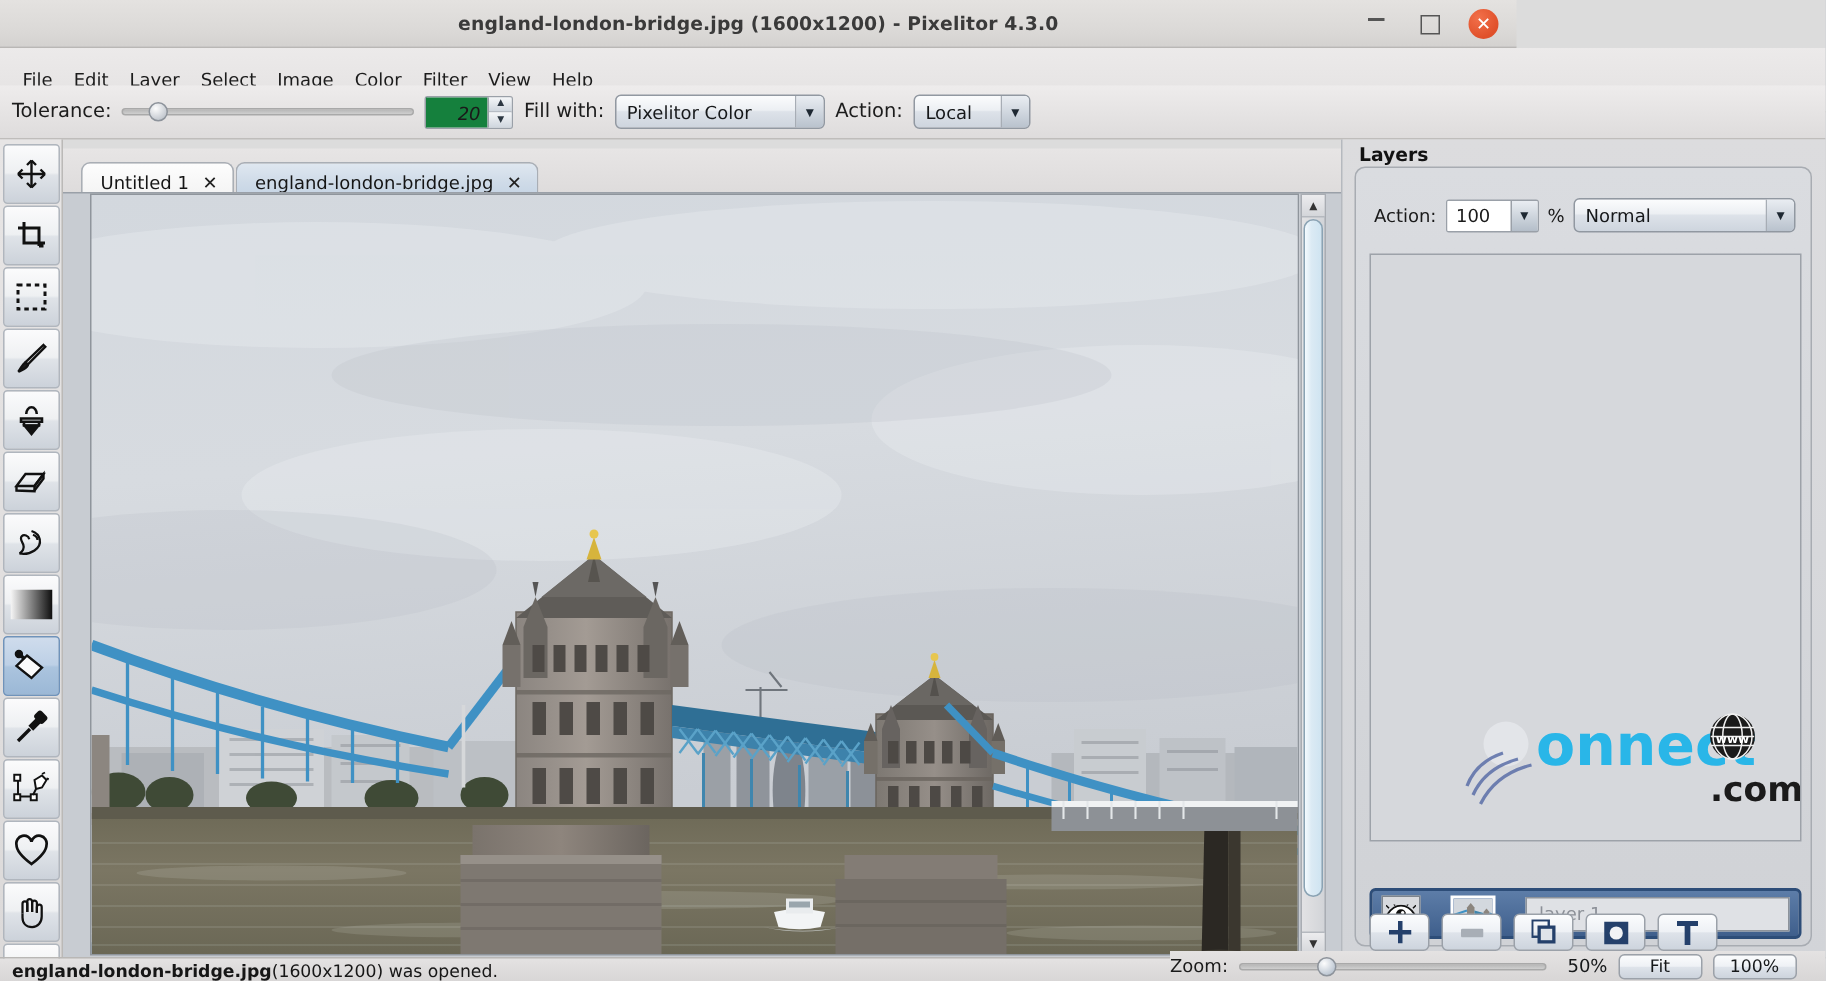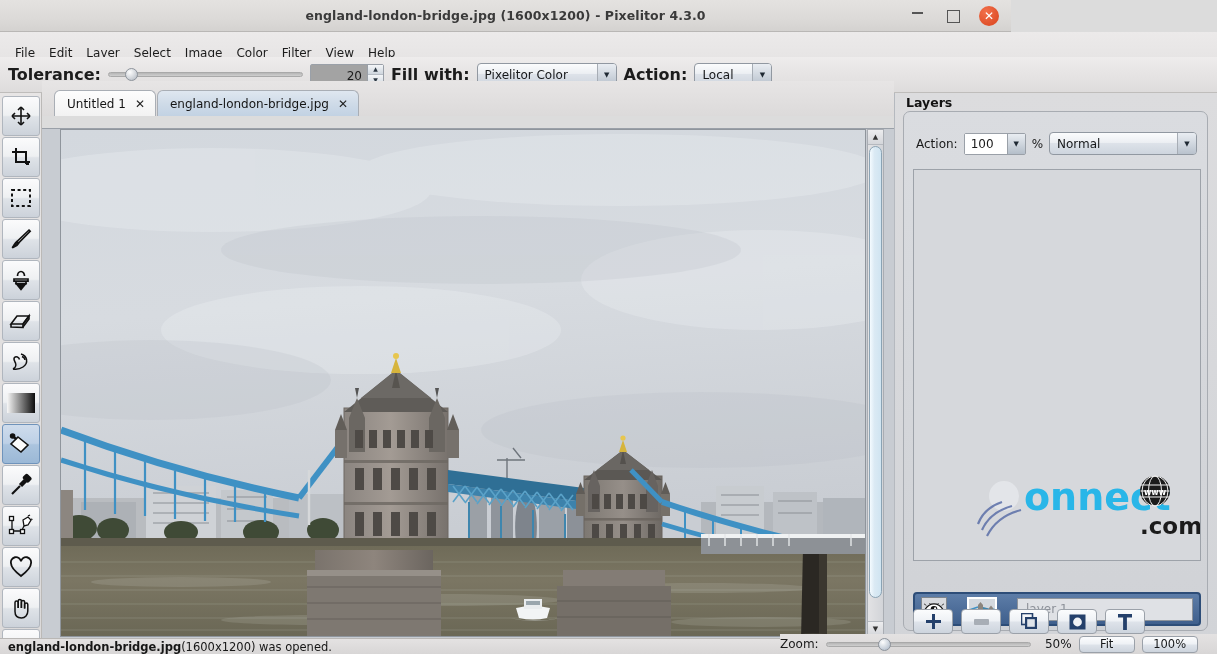--- a/index.html
+++ b/index.html
@@ -56,41 +56,41 @@
   }
   .menu-item .acc { text-decoration: underline; }
 
   
   .optionsbar {
     position: absolute; left: 0; top: 57px; width: 1217px; height: 36px;
     background: linear-gradient(to bottom, #eeecec 0%, #e6e4e4 50%, #dedcdc 100%);
     border-bottom: 1px solid #bfbdbb;
     display: flex; align-items: center; padding-left: 8px; gap: 7px;
   }
-  .opt-label { font-size: 16px; color: #1c1c1c; white-space: nowrap; font-weight: bold; }
+  .opt-label { font-size: 13px; color: #1c1c1c; white-space: nowrap; }
   .slider {
     position: relative; width: 195px; height: 18px; display: flex; align-items: center;
   }
   .slider .track {
     position: absolute; left: 0; right: 0; height: 5px; border-radius: 3px;
     background: linear-gradient(to bottom, #b6b6b6, #cfcfcf);
     border: 1px solid #a9a9a9;
   }
   .slider .knob {
     position: absolute; width: 13px; height: 13px; border-radius: 50%;
     background: radial-gradient(circle at 35% 30%, #fdfdfd, #c3c8cf 75%);
     border: 1px solid #8d939b;
   }
   .spinner {
     display: flex; align-items: stretch; height: 22px;
     border: 1px solid #9aa0a8; background: #fff; border-radius: 2px;
   }
   .spinner .val {
-    width: 56px; text-align: right; padding: 2px 5px 0 0; font-size: 12px;
-    display: flex; align-items: center; justify-content: flex-end; background: #a3a3a3;
+    width: 41px; text-align: right; padding: 2px 5px 0 0; font-size: 12px;
+    display: flex; align-items: center; justify-content: flex-end; background: #15803d; font-style: italic;
   }
   .spinner .arrows {
     width: 16px; display: flex; flex-direction: column;
     border-left: 1px solid #9aa0a8;
   }
   .spinner .arrows div {
     flex: 1; display: flex; align-items: center; justify-content: center;
     background: linear-gradient(to bottom, #f4f6f8, #cfd6de);
     font-size: 6px; color: #2c3742; line-height: 1;
   }
@@ -123,21 +123,21 @@
     border: 1px solid #b0b6be; border-radius: 3px;
   }
   .tool.selected {
     background: linear-gradient(to bottom, #cfdcec 0%, #bdd0e6 48%, #abc4de 52%, #9bb8d6 100%);
     border: 1px solid #6f93bb;
   }
   .tool svg { display: block; }
 
   
   .tabstrip {
-    position: absolute; left: 42px; top: 81px; width: 852px; height: 35px;
+    position: absolute; left: 42px; top: 99px; width: 852px; height: 35px;
     background: linear-gradient(to bottom, #e7e5e5, #dcdada);
     display: flex; align-items: flex-end; padding-left: 12px; text-align: right;
   }
   .tab {
     display: flex; align-items: center; gap: 9px;
     height: 26px; padding: 0 10px 0 12px; margin-right: 1px;
     border: 1px solid #a9aeb5; border-bottom: none;
     border-radius: 6px 6px 0 0; font-size: 12px; color: #151515; white-space: nowrap;
   }
   .tab.inactive { background: linear-gradient(to bottom, #fdfdfd, #f2f2f2); }

